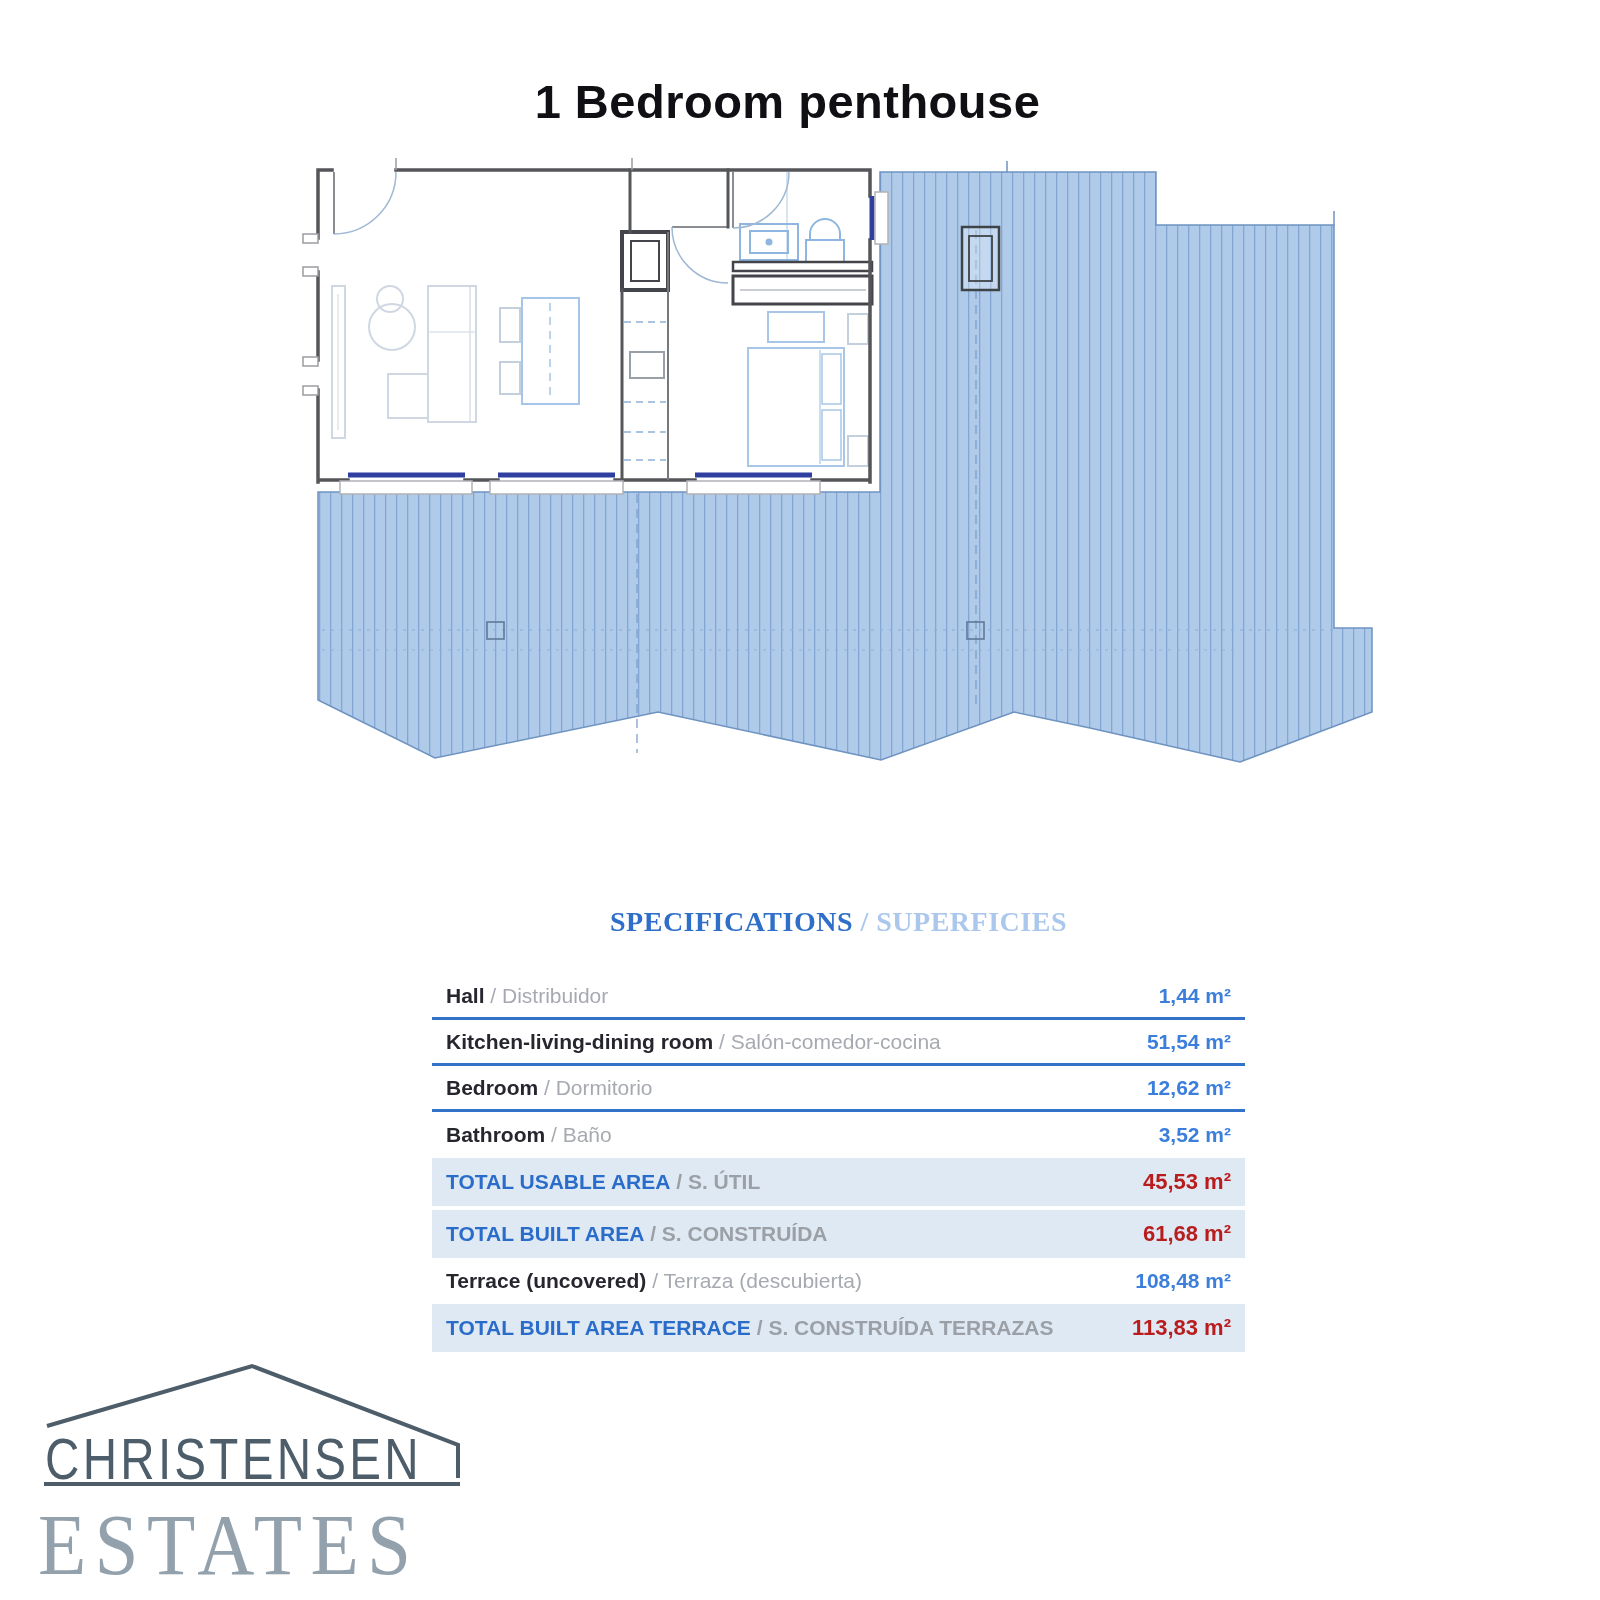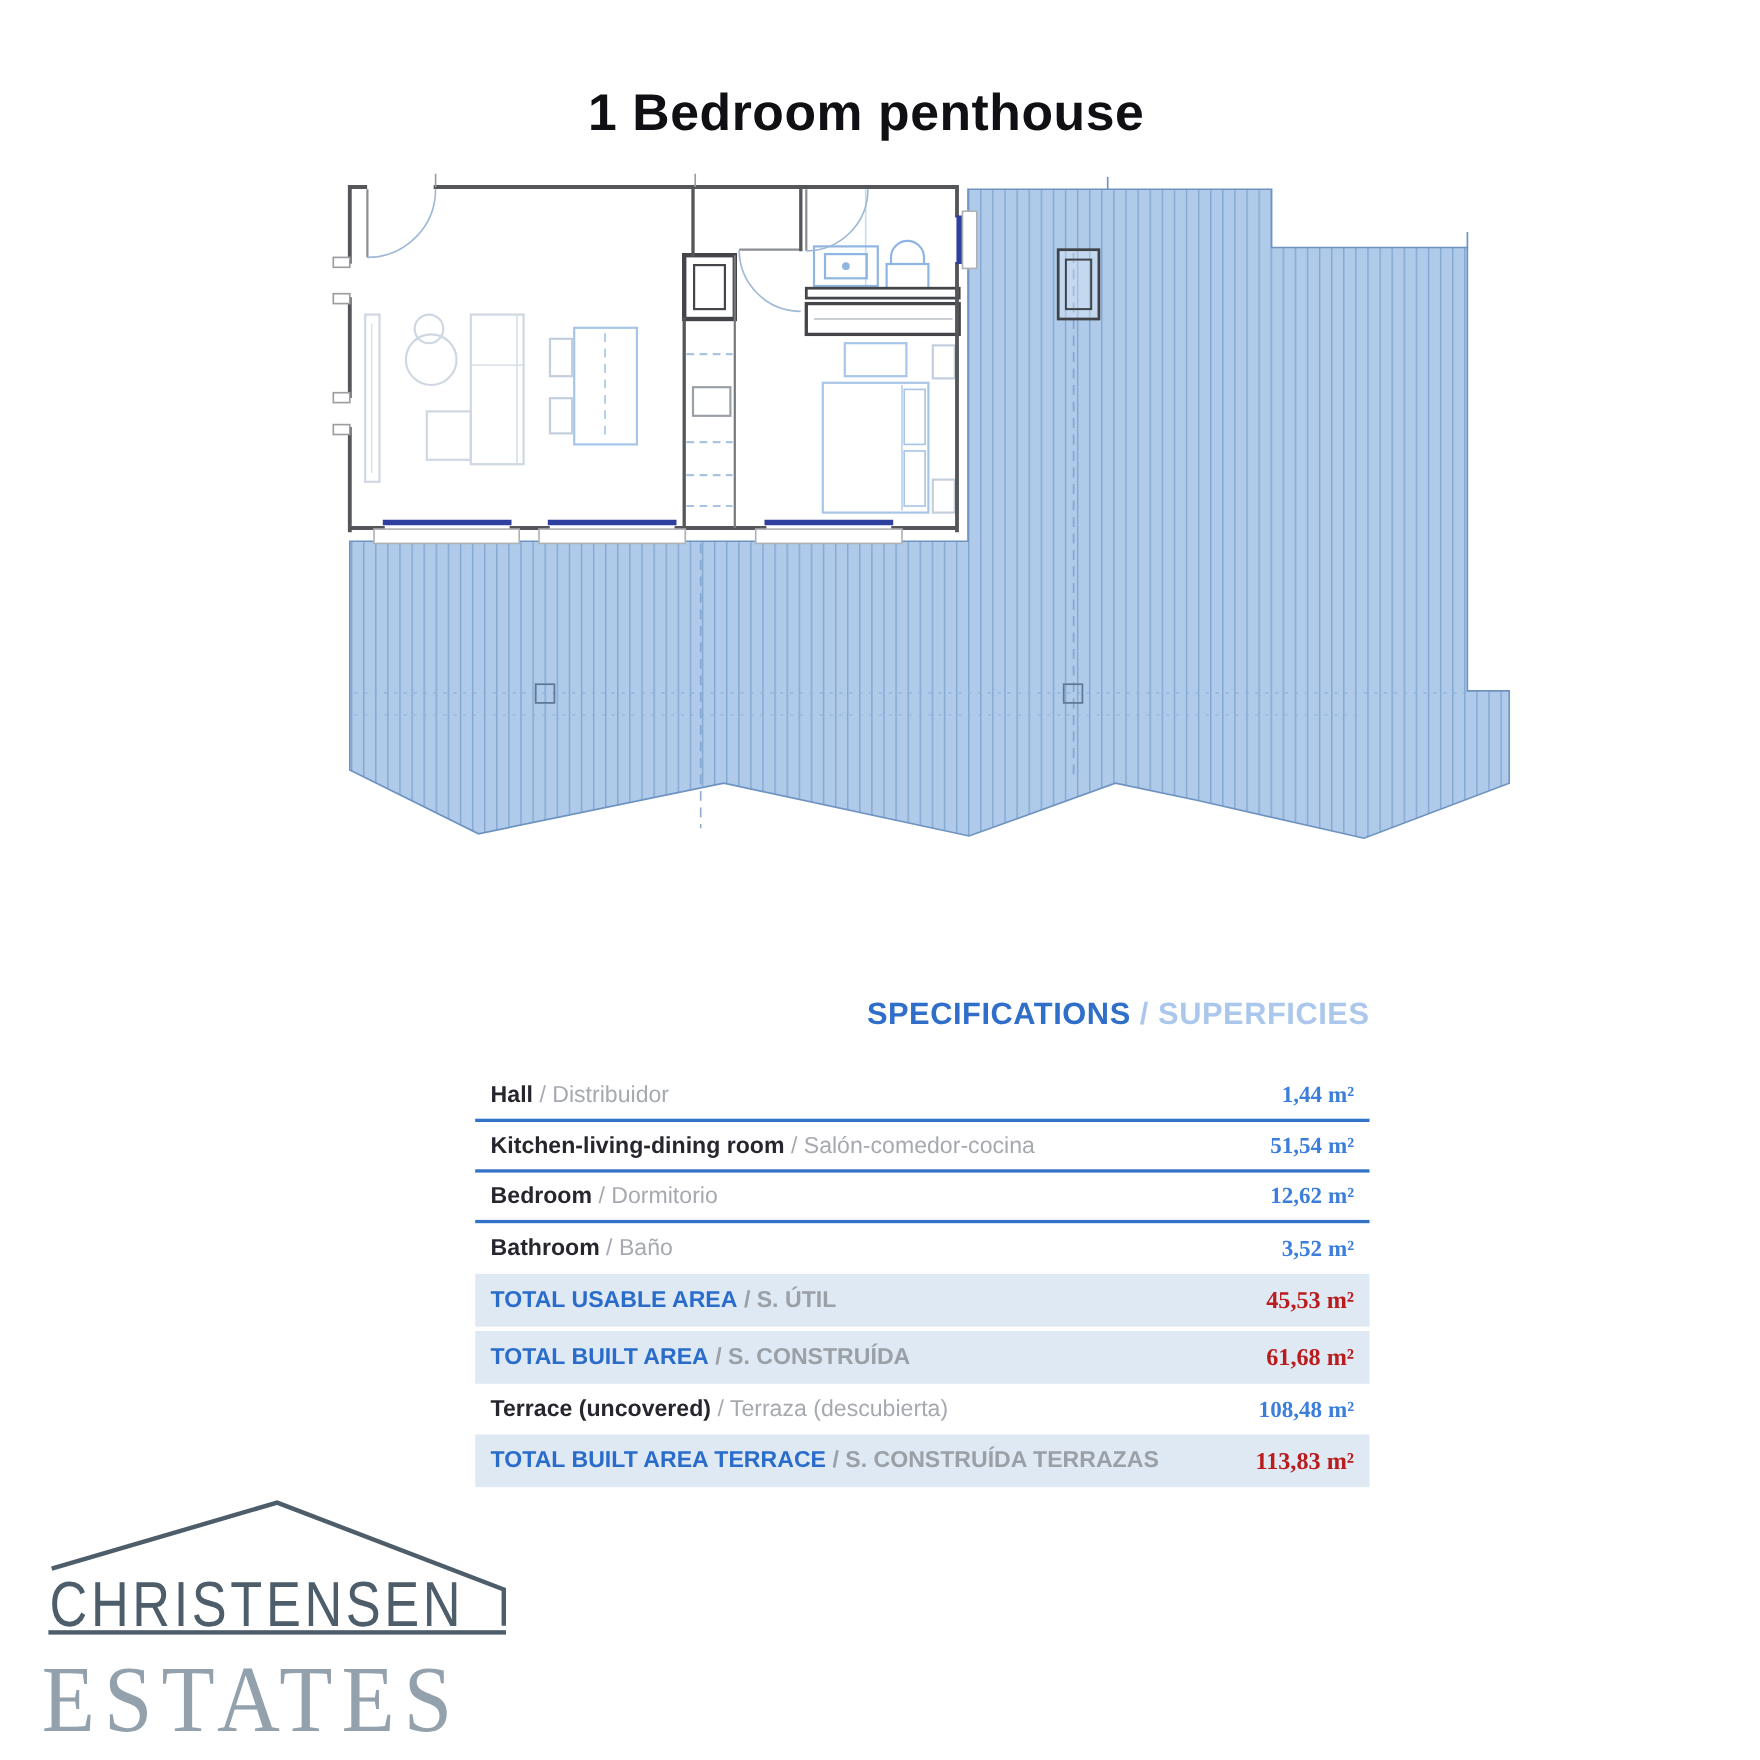--- a/index.html
+++ b/index.html
@@ -7,32 +7,32 @@
   #page{position:relative;width:1600px;height:1600px;background:#fff;overflow:hidden;}
 
   
   .page-title{position:absolute;left:0;top:74px;width:1575px;text-align:center;
     font-size:47px;font-weight:700;color:#101014;letter-spacing:0.5px;}
 
   
   #plan{position:absolute;left:300px;top:150px;width:1090px;height:620px;}
 
   
-  .spec-heading{position:absolute;left:432px;top:906px;width:813px;text-align:right;
-    font-size:28px;font-weight:700;letter-spacing:0.5px;}
+  .spec-heading{position:absolute;left:432px;top:906px;width:813px;text-align:center;
+    font-size:28px;font-weight:700;letter-spacing:0.5px;font-family:Liberation Serif, serif;}
   .spec-heading .hp{color:#2f6fc9;}
   .spec-heading .hs{color:#abc8ec;}
   .spec-table{position:absolute;left:432px;top:974px;width:813px;}
   .spec-row{box-sizing:border-box;display:flex;align-items:center;justify-content:space-between;
     padding:0 14px;height:46px;}
   .spec-row.divider{border-bottom:3px solid #3273c9;}
   .spec-row .lbl{font-size:21px;white-space:nowrap;}
   .spec-row .lbl-main{font-weight:700;color:#26262e;}
   .spec-row .lbl-alt{font-weight:400;color:#a6aab0;}
-  .spec-row .val{font-size:21px;font-weight:700;color:#3b7edb;white-space:nowrap;font-family:Liberation Serif, serif;}
+  .spec-row .val{font-size:21px;font-weight:700;color:#3b7edb;white-space:nowrap;}
   .spec-row.total{background:#dfe9f4;height:48px;}
   .spec-row.total + .spec-row.total{margin-top:4px;}
   .spec-row.total .lbl-main{color:#2a6cc9;}
   .spec-row.total .lbl-alt{font-weight:700;color:#9ba0a6;}
   .spec-row.total .val{font-size:22px;font-weight:800;color:#b91c1c;}
 
   
   .logo{position:absolute;left:0;top:1355px;width:520px;height:240px;}
   .logo-roof{position:absolute;left:40px;top:5px;}
   .logo-top{position:absolute;left:45px;top:70px;font-size:58px;color:#4d5d6a;

